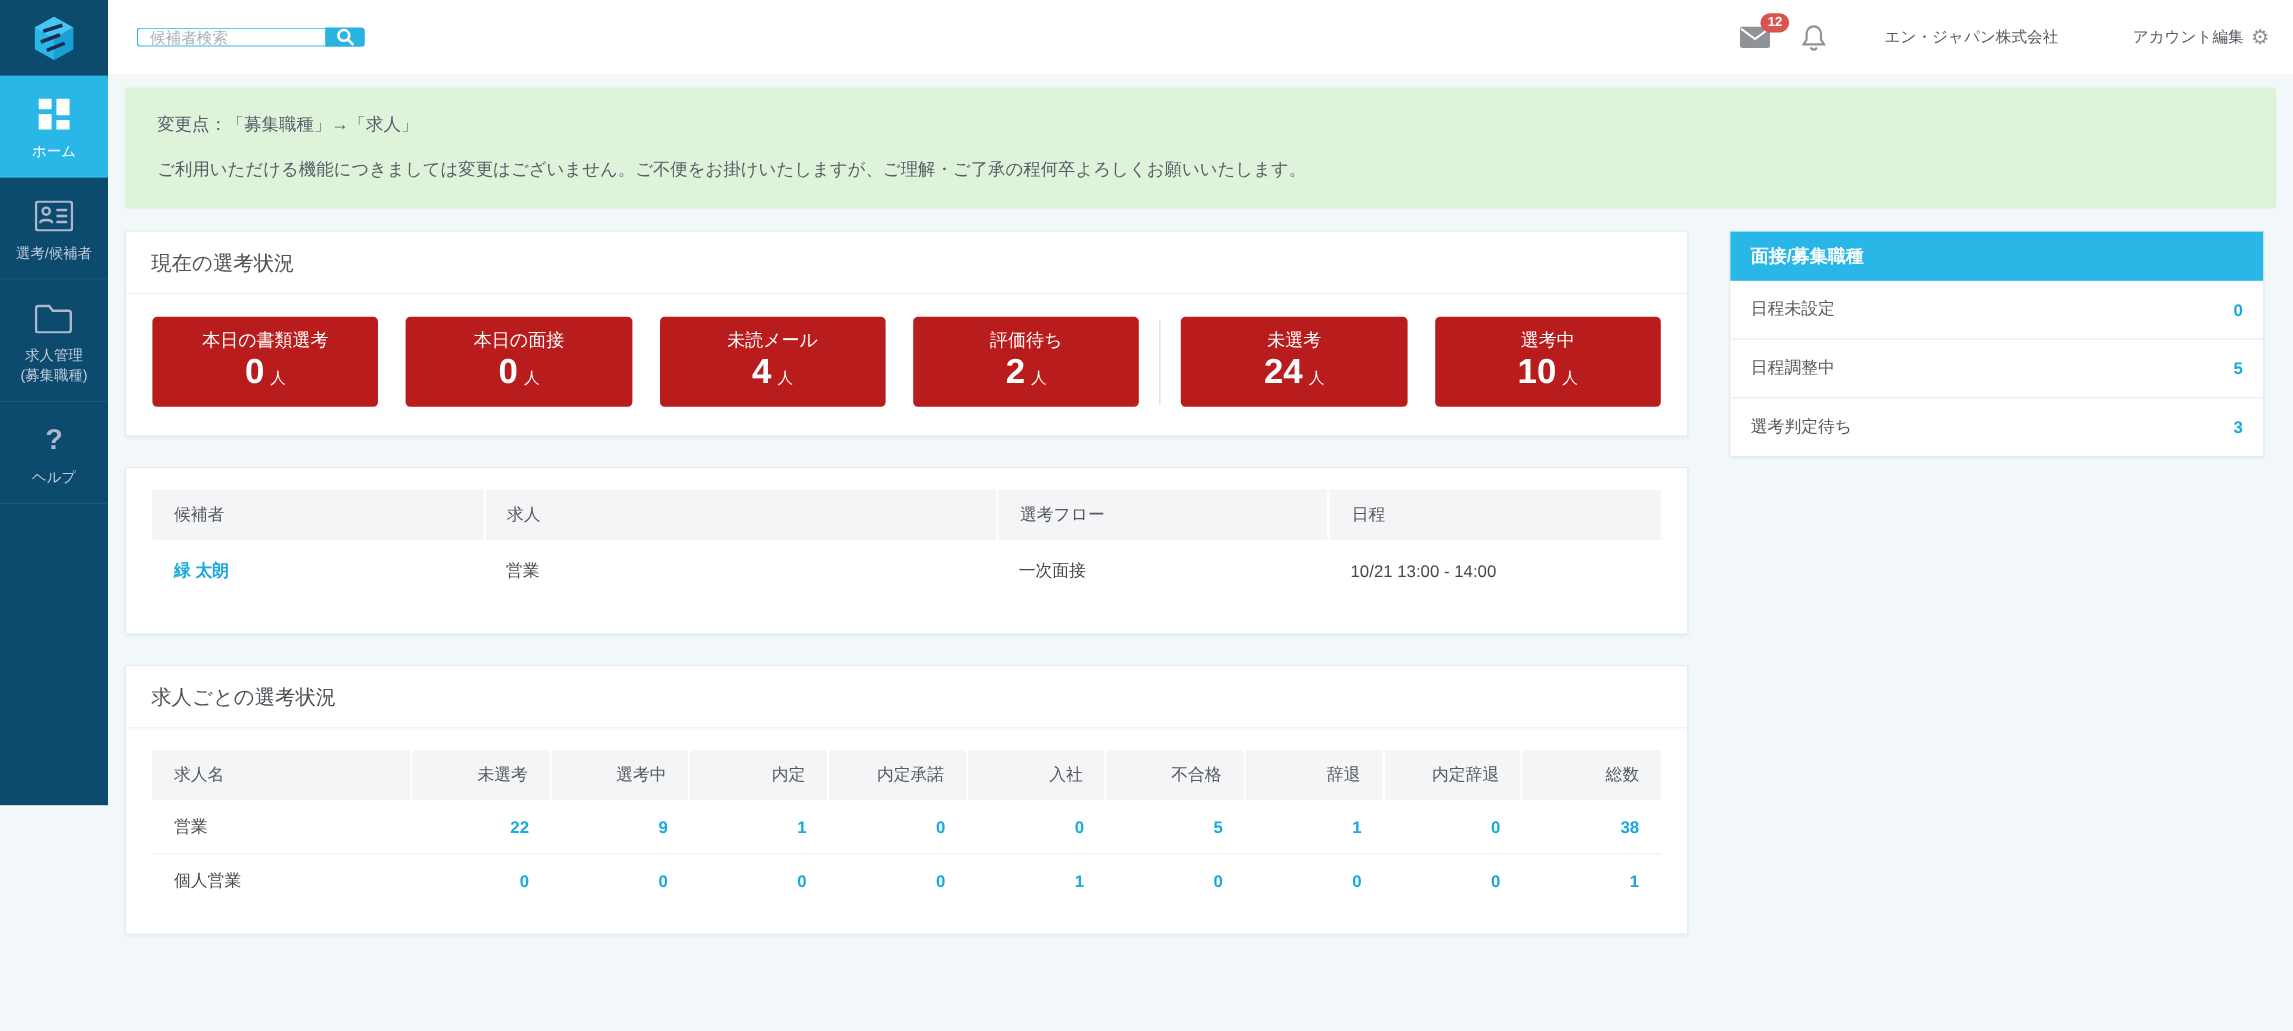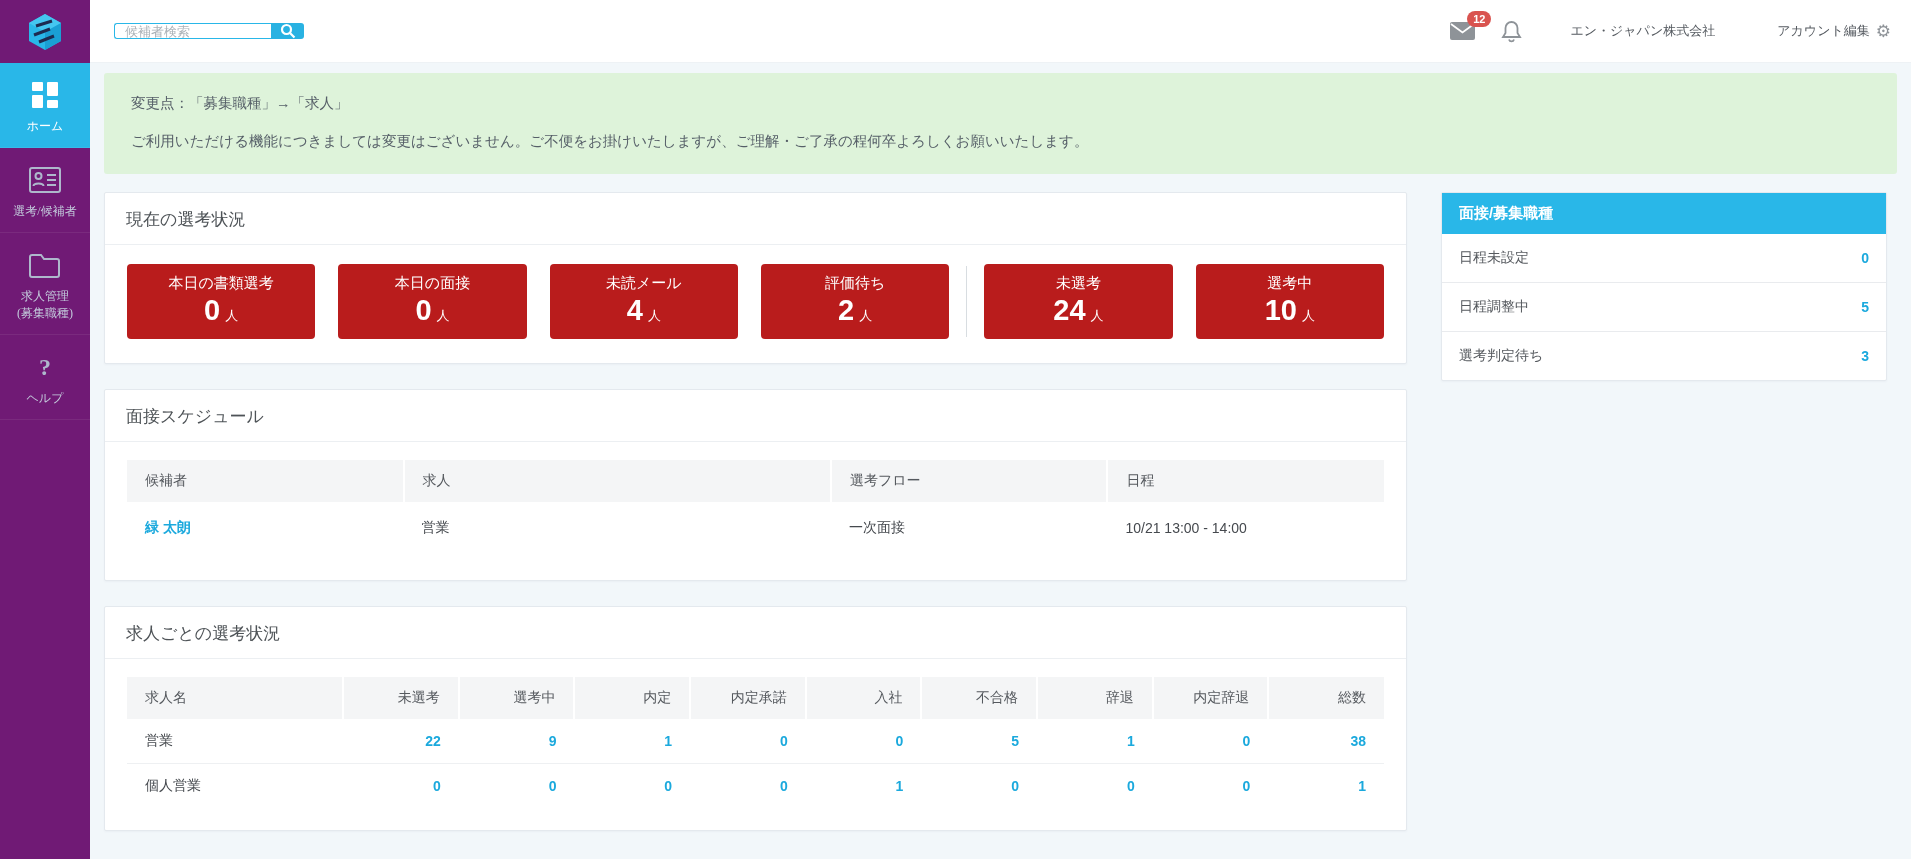--- a/index.html
+++ b/index.html
@@ -3,21 +3,21 @@
 <meta charset="utf-8">
 <style>
   * { margin:0; padding:0; box-sizing:border-box; }
   html,body { width:1911px; height:859px; }
   body {
     font-family:"Liberation Sans","DejaVu Sans",sans-serif;
     background:#f2f7fa; color:#4a4f54; overflow:hidden; position:relative;
   }
 
   
-  .sidebar { position:absolute; left:0; top:0; width:90px; height:859px; background:#701a75; z-index:10;font-family:Liberation Serif, serif; }
+  .sidebar { position:absolute; left:0; top:0; width:90px; height:671px; background:#0c4a6e; z-index:10; }
   .logo-box { height:63px; display:flex; align-items:center; justify-content:center; cursor:pointer; }
   .nav-item { text-align:center; padding:15px 3px 13px; color:#c3cbdc; font-size:12px; line-height:1.35;
               border-bottom:1px solid rgba(255,255,255,.07); cursor:pointer; }
   .nav-item .nav-icon { display:block; height:34px; display:flex; align-items:center; justify-content:center; margin-bottom:6px; }
   .nav-item.active { background:#29b7e8; color:#ffffff; }
   .nav-item .qmark { font-size:24px; font-weight:bold; color:#aeb8cc; }
 
   
   .page { margin-left:90px; }
   .topbar { height:63px; background:#ffffff; border-bottom:1px solid #eef2f5; display:flex; align-items:center; padding:0 20px 0 24px; }
@@ -220,21 +220,20 @@
               <div class="val"><span>24</span><span class="unit">人</span></div>
             </div>
             <div class="stat-card">
               <div class="lbl">選考中</div>
               <div class="val"><span>10</span><span class="unit">人</span></div>
             </div>
           </div>
         </div>
 
         <div class="panel">
-          <div class="panel-title">面接スケジュール</div>
           <div class="sched-table-wrap">
             <table>
               <colgroup>
                   <col style="width:22%">
                   <col style="width:34%">
                   <col style="width:22%">
                   <col style="width:22%">
                 </colgroup>
               <thead>
                 <tr>

